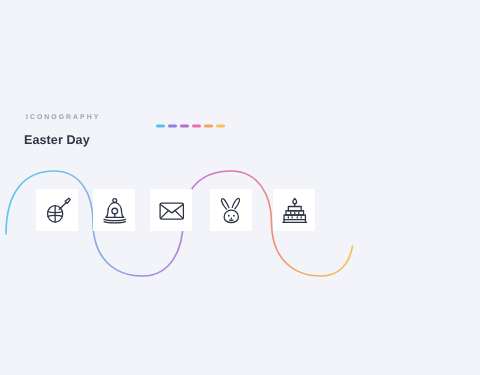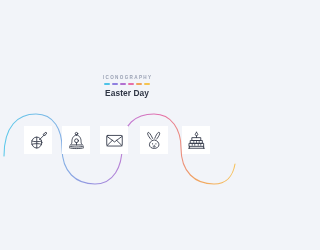--- a/index.html
+++ b/index.html
@@ -18,21 +18,21 @@
     position: absolute;
     inset: 0;
   }
 
   
   .title-block {
     position: absolute;
     left: 16px;
     right: 0;
     top: 76px;
-    text-align: center;
+    text-align: left;
     z-index: 5;
   }
   .kicker {
     font-size: 4.6px;
     letter-spacing: 1.35px;
     color: #9aa1b4;
     font-weight: 700;
     line-height: 1;
     text-transform: uppercase;
     margin: 0 0 2.6px 0;

